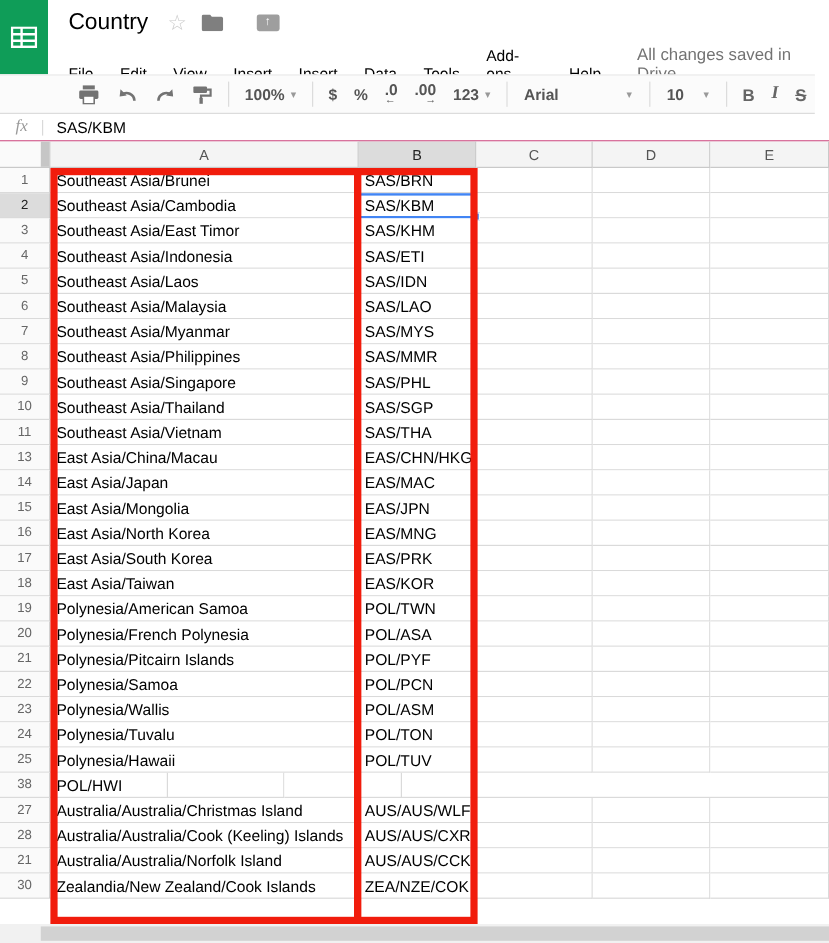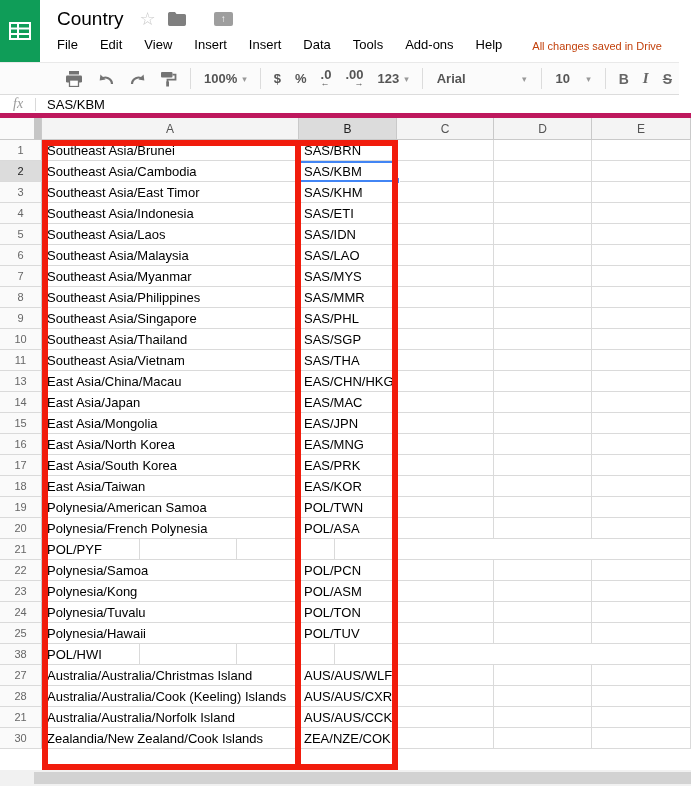--- a/index.html
+++ b/index.html
@@ -18,21 +18,21 @@
   #doc-title { font-size:19px; color:#000; }
   #star { font-size:18px; color:#c9c9c9; margin-left:16px; line-height:1; }
   #folder { margin-left:12px; display:flex; align-items:center; }
   #upload {
     margin-left:28px; width:19px; height:14px; background:#9e9e9e; border-radius:2px;
     display:flex; align-items:center; justify-content:center;
   }
   #upload span { color:#fff; font-size:10px; font-weight:bold; line-height:1; }
   #menu-row { position:absolute; left:57px; top:37px; display:flex; align-items:flex-end; }
   .menu-item { font-size:13px; color:#000; margin-right:22px; cursor:default; }
-  #save-status { font-size:11px; color:#c2410c; margin-left:8px; }
+  #save-status { font-size:14px; color:#737373; margin-left:8px; }
   
   #toolbar {
     position:absolute; top:62px; left:0; width:679px; height:33px;
     background:#fbfbfb; border-top:1px solid #e9e9e9; border-bottom:1px solid #dcdcdc;
     display:flex; align-items:center; padding-left:58px;
   }
   .tb-btn { display:flex; align-items:center; justify-content:center; height:24px; padding:0 7px; color:#737373; }
   .tb-label { font-size:13px; font-weight:bold; color:#555; }
   .tb-sep { width:1px; height:21px; background:#dcdcdc; margin:0 6px; }
   .dd-arrow { font-size:9px; color:#999; margin-left:5px; }
@@ -41,21 +41,21 @@
   .dec-stack .a-left { align-self:flex-start; }
   .dec-stack .a-right { align-self:flex-end; }
   #font-box { width:108px; display:flex; justify-content:space-between; align-items:center; padding:0 8px; }
   #size-box { width:52px; display:flex; justify-content:space-between; align-items:center; padding:0 8px; }
   #btn-bold .tb-label { font-weight:bold; color:#666; font-size:14px; }
   #btn-italic .tb-label { font-style:italic; font-family:"Liberation Serif", serif; color:#666; font-size:15px; font-weight:bold; }
   #btn-strike .tb-label { text-decoration:line-through; color:#666; font-size:14px; }
   
   #formula-bar {
     position:absolute; top:95px; left:0; width:691px; height:23px; background:#fff;
-    border-bottom:5px solid #be185d; display:flex; align-items:center;
+    border-bottom:1px solid #be185d; display:flex; align-items:center;
   }
   #fx { margin-left:13px; font-family:"Liberation Serif", serif; font-style:italic; font-size:14px; color:#9a9a9a; }
   #fx-sep { width:1px; height:13px; background:#d9d9d9; margin:0 11px 0 12px; }
   #formula-value { font-size:13px; color:#000; }
   
   #grid { position:absolute; top:118px; left:0; width:691px; height:652px; background:#fff; }
   #col-headers { display:flex; height:22px; }
   #corner { width:42px; height:22px; background:#fafafa; border-right:1px solid #c9c9c9; border-bottom:1px solid #c9c9c9; position:relative; }
   #corner::after { content:""; position:absolute; right:0; top:0; width:7px; height:21px; background:#c6c6c6; }
   .col-h {
@@ -364,36 +364,37 @@
       <div class="row">
     <div class="gutter">20</div>
     <div class="cell w-a">Polynesia/French Polynesia</div>
     <div class="cell w-b">POL/ASA</div>
     <div class="cell w-c"></div>
     <div class="cell w-d"></div>
     <div class="cell w-e"></div>
   </div>
       <div class="row">
     <div class="gutter">21</div>
+    <div class="cell w-a">Polynesia/Pitcairn Islands</div>
     <div class="cell w-b">POL/PYF</div>
     <div class="cell w-c"></div>
     <div class="cell w-d"></div>
     <div class="cell w-e"></div>
   </div>
       <div class="row">
     <div class="gutter">22</div>
     <div class="cell w-a">Polynesia/Samoa</div>
     <div class="cell w-b">POL/PCN</div>
     <div class="cell w-c"></div>
     <div class="cell w-d"></div>
     <div class="cell w-e"></div>
   </div>
       <div class="row">
     <div class="gutter">23</div>
-    <div class="cell w-a">Polynesia/Kong</div>
+    <div class="cell w-a">Polynesia/Wallis</div>
     <div class="cell w-b">POL/ASM</div>
     <div class="cell w-c"></div>
     <div class="cell w-d"></div>
     <div class="cell w-e"></div>
   </div>
       <div class="row">
     <div class="gutter">24</div>
     <div class="cell w-a">Polynesia/Tuvalu</div>
     <div class="cell w-b">POL/TON</div>
     <div class="cell w-c"></div>

